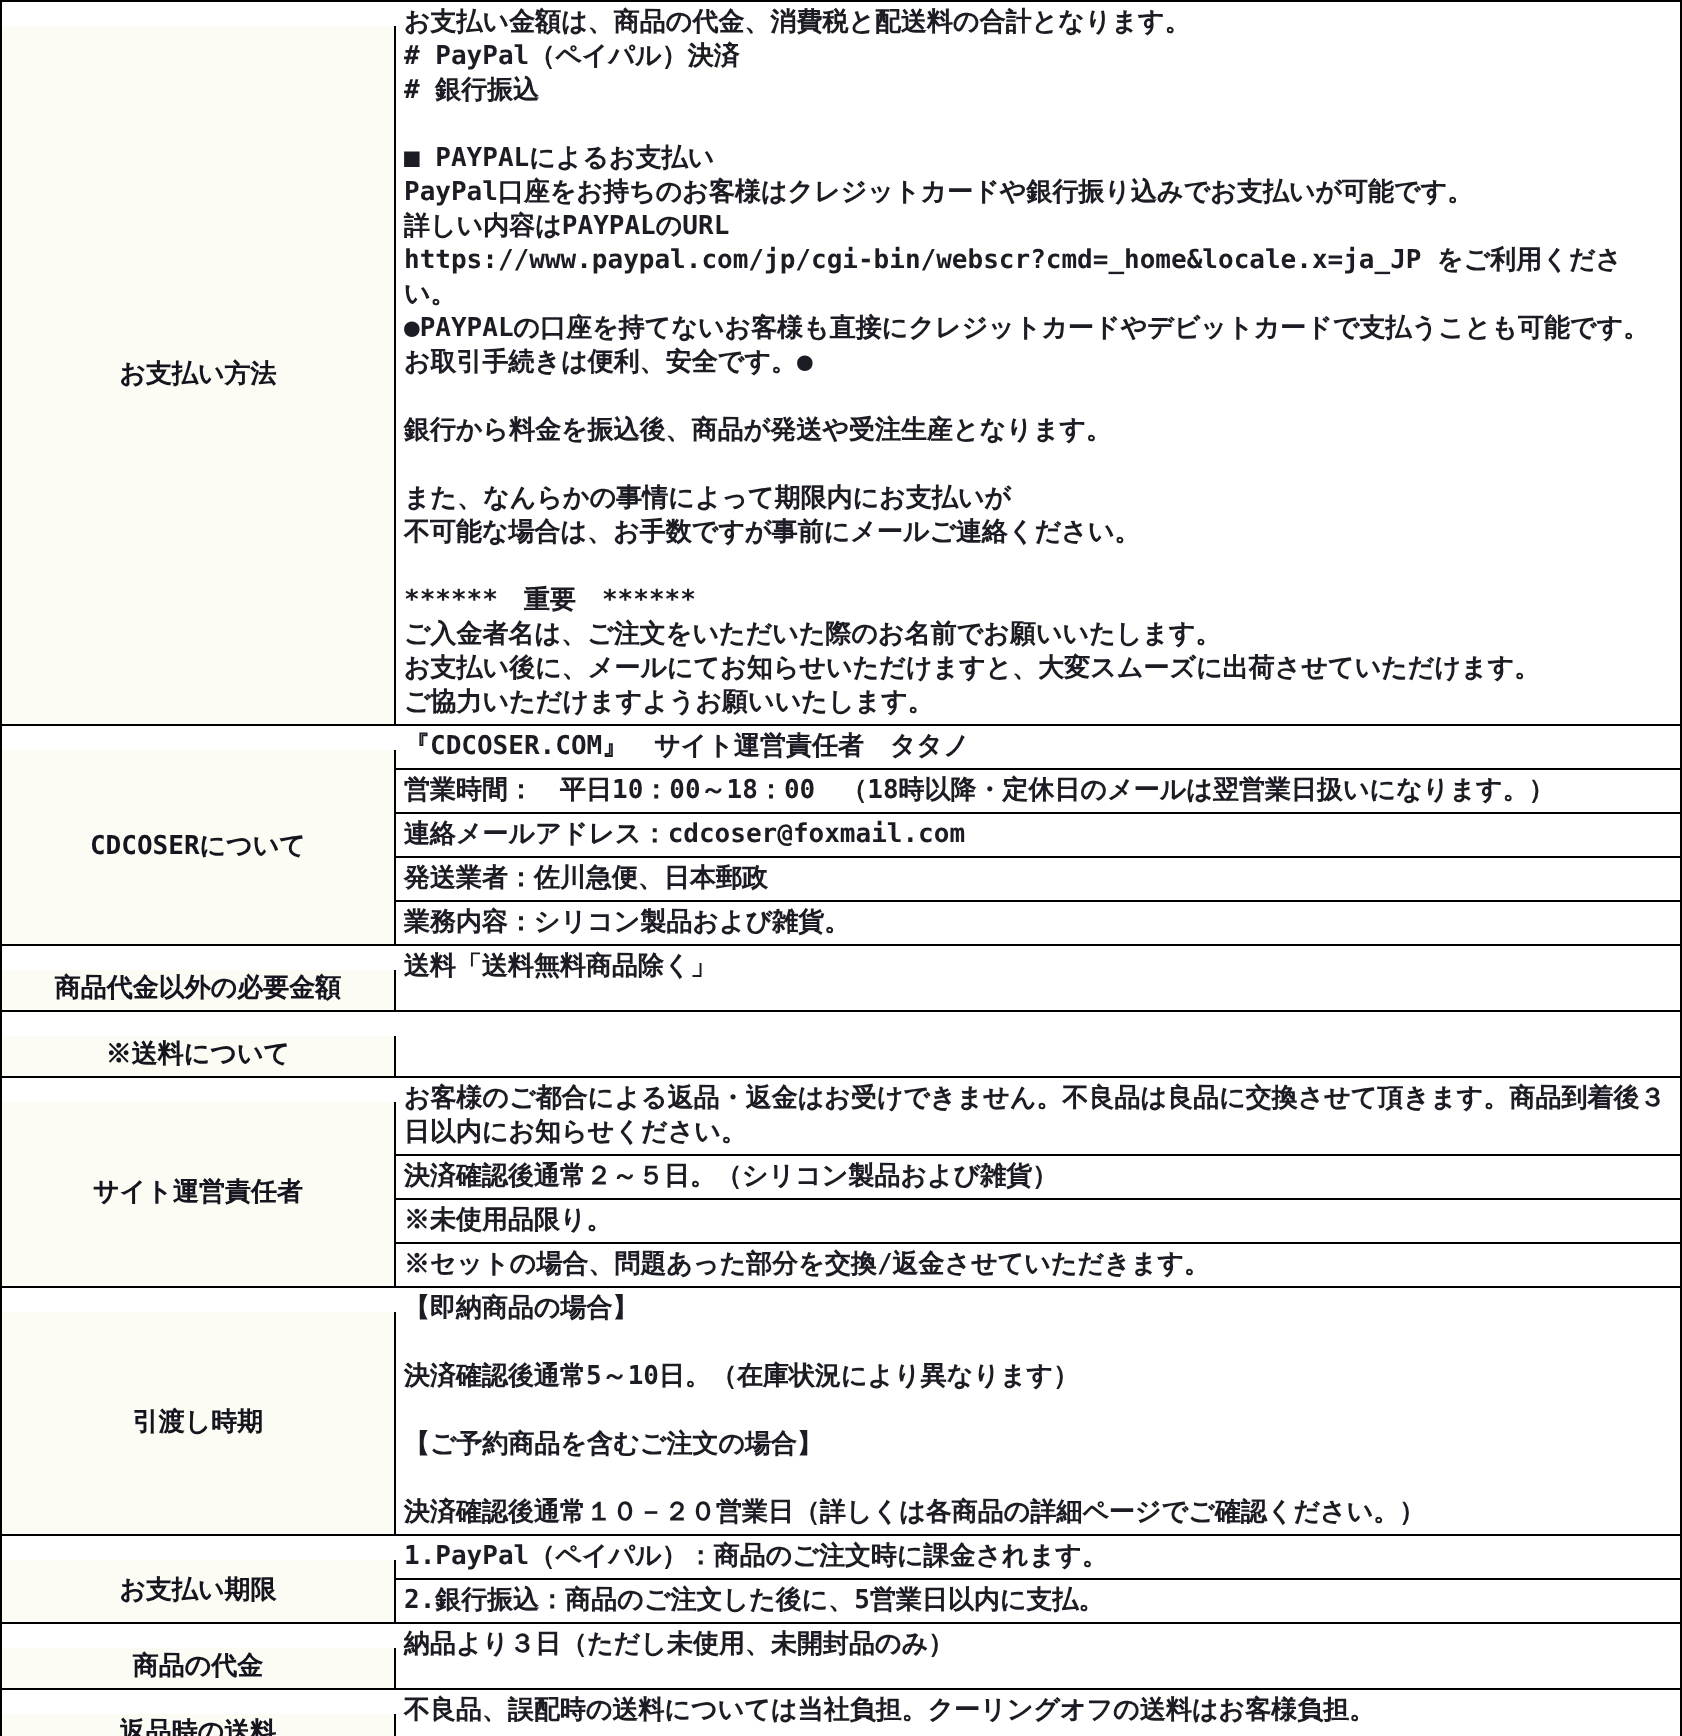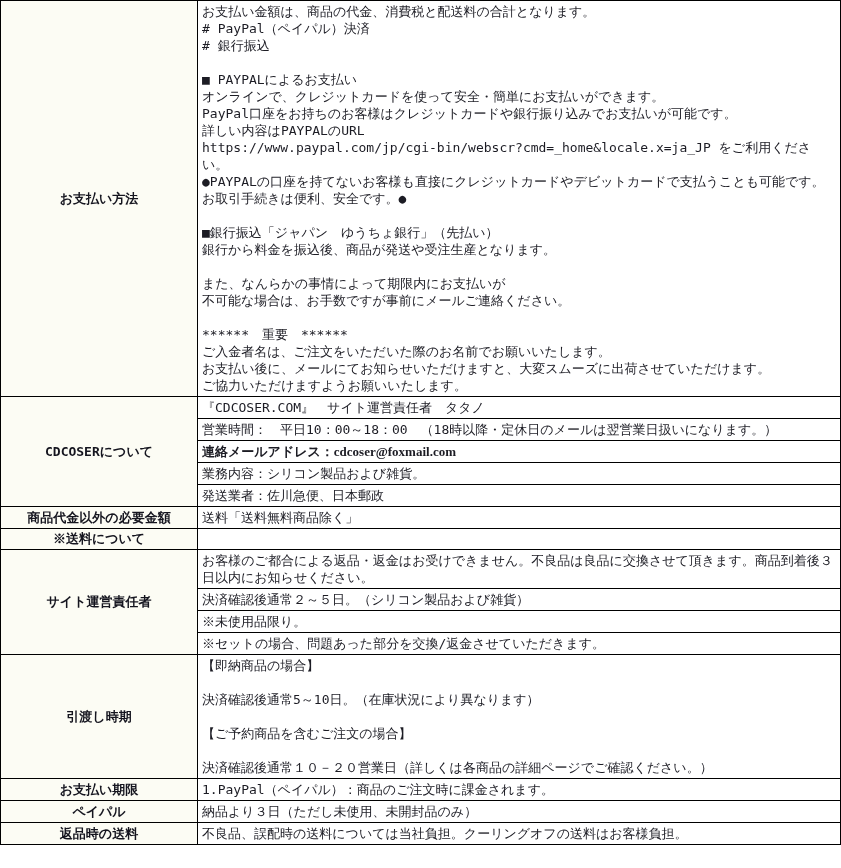--- a/index.html
+++ b/index.html
@@ -27,63 +27,63 @@
     align-items: center;
     justify-content: center;
     text-align: center;
     font-weight: bold;
     font-size: 13px;
     line-height: 16px;
     color: #15151f;
     background: var(--header-bg, #fcfcf4);
     border-right: 1px solid var(--border, #000);
     padding: 2px 6px;
+    margin-top: 12px;
   }
   .ccol {
     flex: 1;
     display: flex;
     flex-direction: column;
     background: #ffffff;
   }
   .ccell {
     padding: 2px 4px;
     border-bottom: 1px solid var(--border, #000);
     font-size: 13px;
     line-height: 17px;
     flex: 1;
+    font-weight: bold;
   }
   .ccol .ccell:last-child { border-bottom: none; }
-  .ccell.bold { font-weight: bold; font-family: Liberation Serif, serif; }
+  .ccell.bold { font-weight: bold; }
   .line {
     min-height: 17px;
     white-space: pre-wrap;
     word-break: break-all;
   }
 </style>
 </head>
 <body>
 
 <div class="shop-table" id="shop-table">
     <div class="row">
       <div class="hcell">お支払い方法</div>
       <div class="ccol">
         <div class="ccell">
           <div class="line">お支払い金額は、商品の代金、消費税と配送料の合計となります。</div>
           <div class="line"># PayPal（ペイパル）決済</div>
           <div class="line"># 銀行振込</div>
           <div class="line">&nbsp;</div>
           <div class="line">■ PAYPALによるお支払い</div>
-          <div class="line">オンラインで、クレジットカードを使って安全・簡単にお支払いができます。</div>
           <div class="line">PayPal口座をお持ちのお客様はクレジットカードや銀行振り込みでお支払いが可能です。</div>
           <div class="line">詳しい内容はPAYPALのURL</div>
           <div class="line">https://www.paypal.com/jp/cgi-bin/webscr?cmd=_home&amp;locale.x=ja_JP をご利用ください。</div>
           <div class="line">●PAYPALの口座を持てないお客様も直接にクレジットカードやデビットカードで支払うことも可能です。</div>
           <div class="line">お取引手続きは便利、安全です。●</div>
           <div class="line">&nbsp;</div>
-          <div class="line">■銀行振込「ジャパン　ゆうちょ銀行」（先払い）</div>
           <div class="line">銀行から料金を振込後、商品が発送や受注生産となります。</div>
           <div class="line">&nbsp;</div>
           <div class="line">また、なんらかの事情によって期限内にお支払いが</div>
           <div class="line">不可能な場合は、お手数ですが事前にメールご連絡ください。</div>
           <div class="line">&nbsp;</div>
           <div class="line">******　重要　******</div>
           <div class="line">ご入金者名は、ご注文をいただいた際のお名前でお願いいたします。</div>
           <div class="line">お支払い後に、メールにてお知らせいただけますと、大変スムーズに出荷させていただけます。</div>
           <div class="line">ご協力いただけますようお願いいたします。</div>
         </div>
@@ -95,24 +95,24 @@
         <div class="ccell">
           <div class="line">『CDCOSER.COM』　サイト運営責任者　タタノ</div>
         </div>
         <div class="ccell">
           <div class="line">営業時間：　平日10：00～18：00　（18時以降・定休日のメールは翌営業日扱いになります。）</div>
         </div>
         <div class="ccell bold">
           <div class="line">連絡メールアドレス：cdcoser@foxmail.com</div>
         </div>
         <div class="ccell">
-          <div class="line">業務内容：シリコン製品および雑貨。</div>
+          <div class="line">発送業者：佐川急便、日本郵政</div>
         </div>
         <div class="ccell">
-          <div class="line">発送業者：佐川急便、日本郵政</div>
+          <div class="line">業務内容：シリコン製品および雑貨。</div>
         </div>
       </div>
     </div>
     <div class="row">
       <div class="hcell">商品代金以外の必要金額</div>
       <div class="ccol">
         <div class="ccell">
           <div class="line">送料「送料無料商品除く」</div>
         </div>
       </div>
@@ -150,24 +150,27 @@
           <div class="line">決済確認後通常１０－２０営業日（詳しくは各商品の詳細ページでご確認ください。）</div>
         </div>
       </div>
     </div>
     <div class="row">
       <div class="hcell">お支払い期限</div>
       <div class="ccol">
         <div class="ccell">
           <div class="line">1.PayPal（ペイパル）：商品のご注文時に課金されます。</div>
         </div>
+        <div class="ccell">
+          <div class="line">2.銀行振込：商品のご注文した後に、5営業日以内に支払。</div>
+        </div>
       </div>
     </div>
     <div class="row">
-      <div class="hcell">ペイパル</div>
+      <div class="hcell">商品の代金</div>
       <div class="ccol">
         <div class="ccell">
           <div class="line">納品より３日（ただし未使用、未開封品のみ）</div>
         </div>
       </div>
     </div>
     <div class="row">
       <div class="hcell">返品時の送料</div>
       <div class="ccol">
         <div class="ccell">

